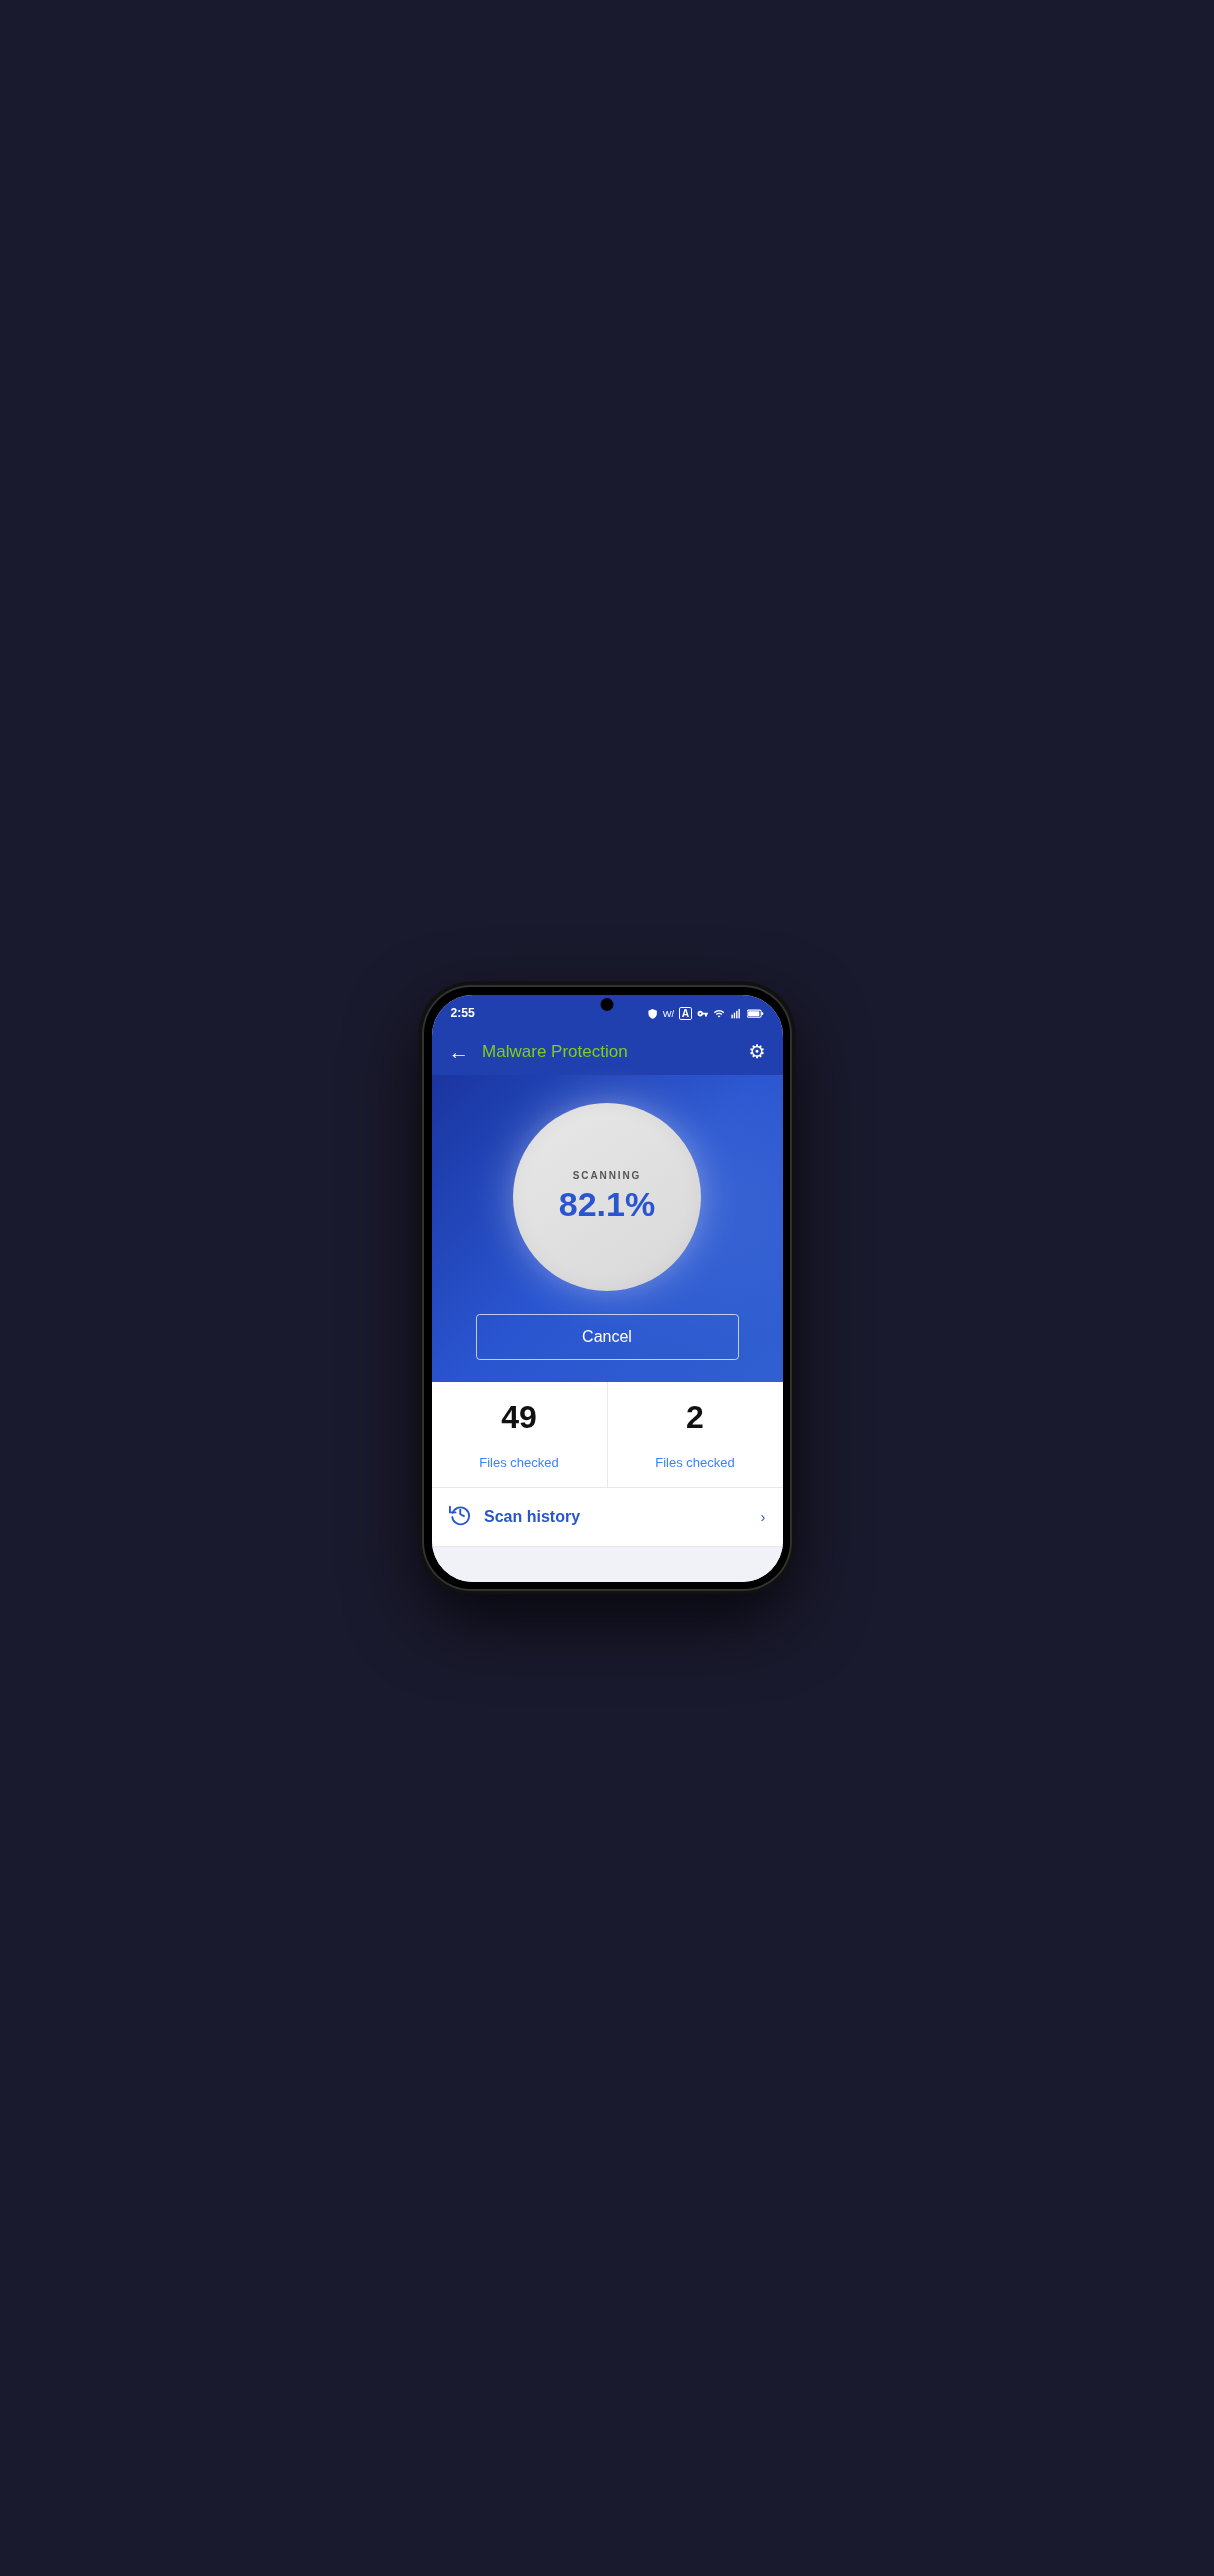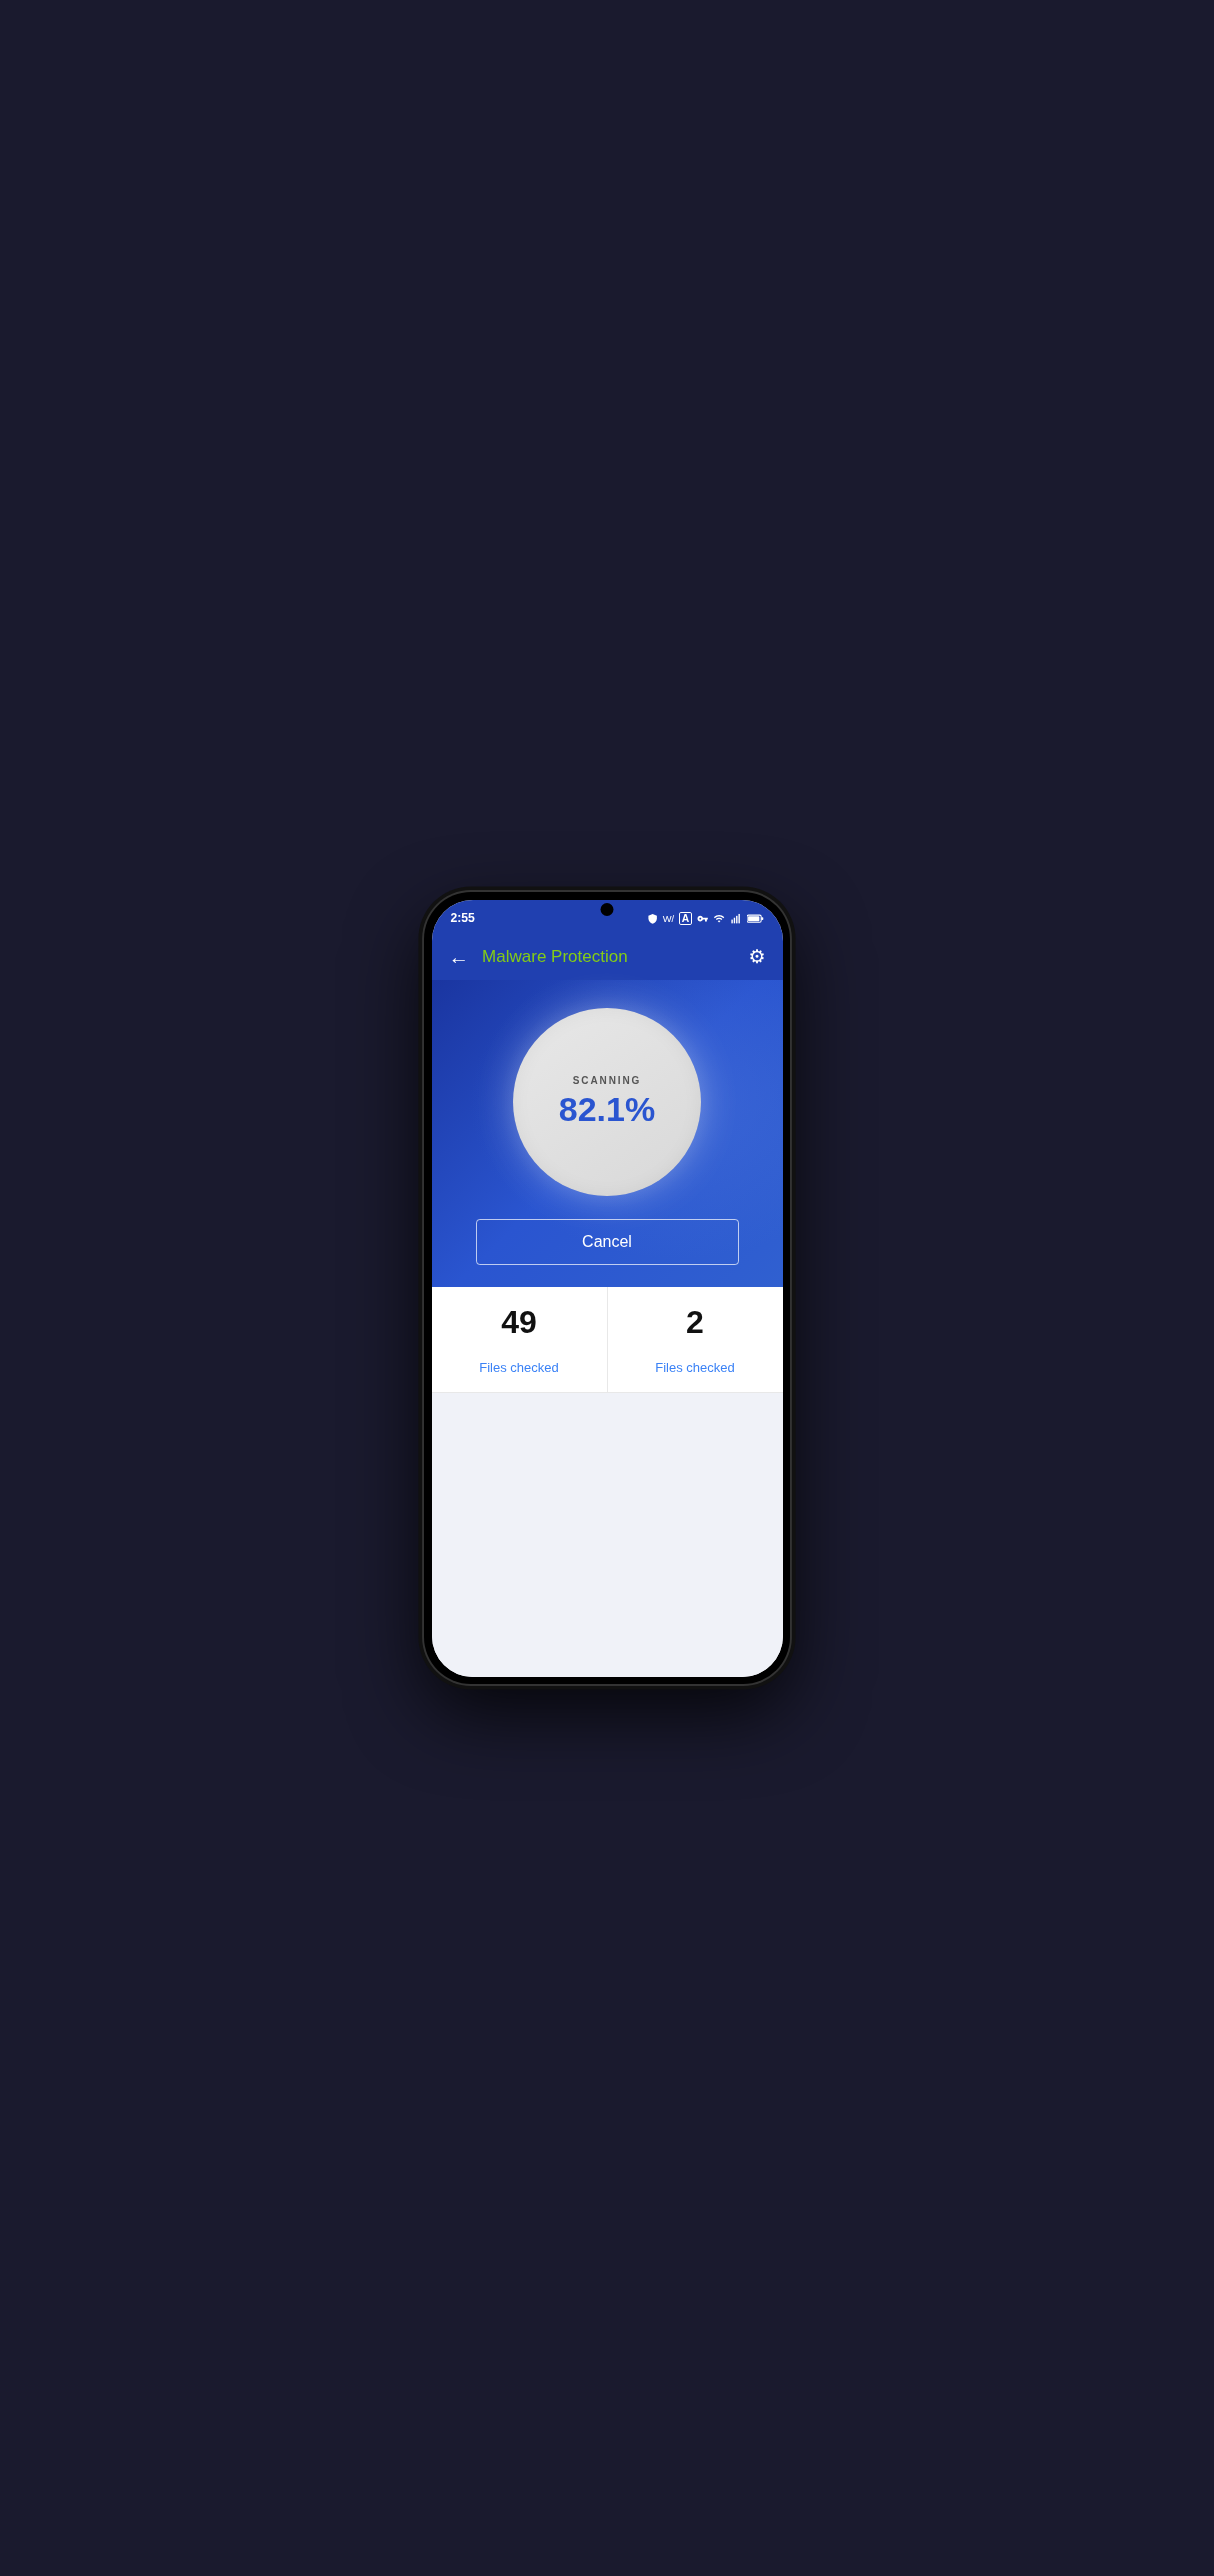--- a/index.html
+++ b/index.html
@@ -8,21 +8,21 @@
       background: #1a1a2e;
       display: flex;
       justify-content: center;
       align-items: center;
       min-height: 100vh;
       font-family: 'Segoe UI', Arial, sans-serif;
     }
 
     .phone-frame {
       width: 366px;
-      height: 792px;
+      height: 602px;
       background: #000;
       border-radius: 47px;
       box-shadow: 0 0 0 1.9px #333, 0 0 0 5.6px #111, 0 28px 75px rgba(0,0,0,0.8);
       position: relative;
       overflow: hidden;
     }
 
     .phone-screen {
       position: absolute;
       top: 7.5px;
@@ -324,19 +324,31 @@
         <div class="stat-item">
           <span class="stat-number">49</span>
           <span class="stat-label">Files checked</span>
         </div>
         <div class="stat-item">
           <span class="stat-number">2</span>
           <span class="stat-label">Files checked</span>
         </div>
       </div>
 
+      <div class="scan-history-row">
+        <span class="history-icon">
+          
+          <svg width="22.5" height="22.5" viewBox="0 0 24 24" fill="none" stroke="#2a55d0" stroke-width="2" stroke-linecap="round" stroke-linejoin="round">
+            <polyline points="1 4 1 10 7 10"></polyline>
+            <path d="M3.51 15a9 9 0 1 0 .49-4.5"></path>
+            <polyline points="12 7 12 12 16 14"></polyline>
+          </svg>
+        </span>
+        <span class="history-label">Scan history</span>
+        <span class="history-chevron">›</span>
+      </div>
 
       <div class="bottom-area"></div>
 
     </div>
   </div>
 </div>
 
 
 </body></html>

